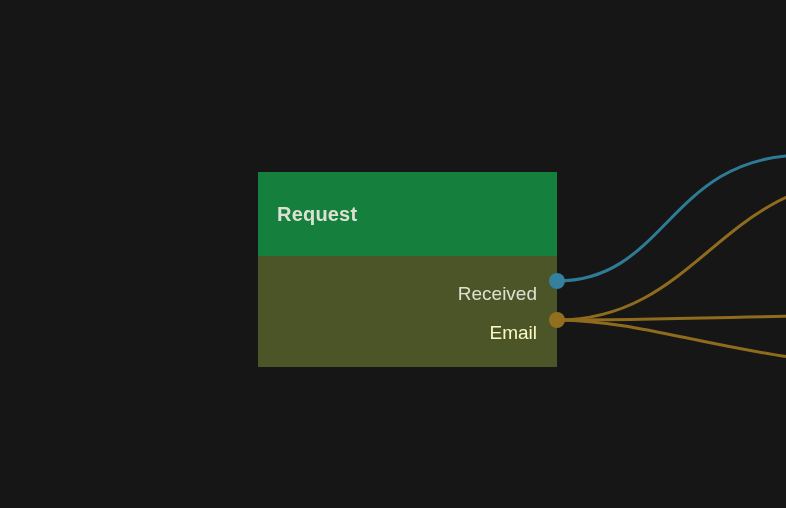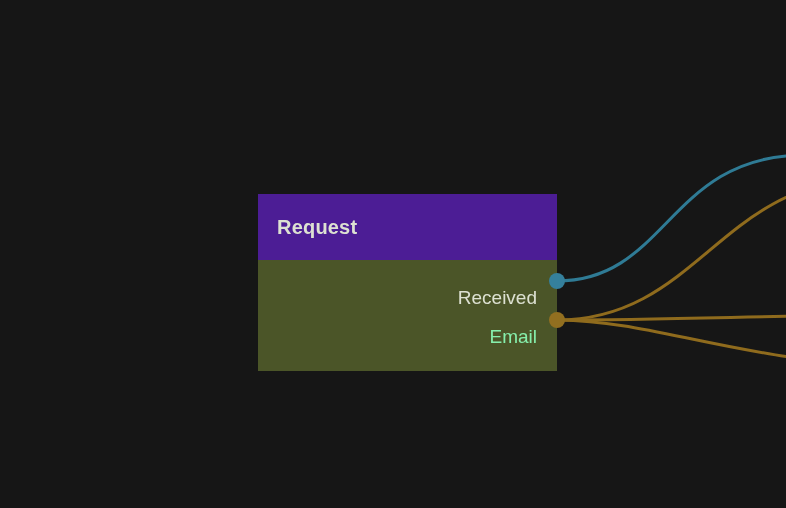--- a/index.html
+++ b/index.html
@@ -69,23 +69,23 @@
 
 <div class="canvas" style="background: rgb(22, 22, 22); width: 786px; height: 508px;">
   <svg class="wire-layer" viewBox="0 0 786 508" width="786" height="508">
       <path d="M 557 281 C 668 281 668 155 805 155" stroke="#2f7b95"></path>
       <path d="M 557 320 C 695 320 720 185 860 180" stroke="#8f6b1d"></path>
       <path d="M 557 320 C 650 320 690 318 900 314" stroke="#8f6b1d"></path>
       <path d="M 557 320 C 660 322 700 352 910 372" stroke="#8f6b1d"></path>
     </svg>
 
   <div class="node" style="left: 258px; top: 172px; width: 299px; height: 183px;">
-    <div class="node-header" style="height: 66px; background: #4c1d95; margin-top: 22px;">
+    <div class="node-header" style="height: 84px; background: #15803d;">
       <span class="node-title" style="color: rgb(221, 225, 210);">Request</span>
     </div>
     <div class="node-body" style="height: 111px; background: rgb(75, 85, 40);">
         <div class="output-row" style="top: 37px; color: rgb(221, 225, 210);">Received</div>
-        <div class="output-row" style="top: 76px; color: #86efac;">Email</div>
+        <div class="output-row" style="top: 76px; color: #fef9c3;">Email</div>
       </div>
   </div>
 <div class="port-dot" style="left: 549px; top: 273px; background: rgb(53, 128, 156);"></div>
     <div class="port-dot" style="left: 549px; top: 312px; background: rgb(146, 111, 32);"></div>
   </div>
 
 </body></html>

